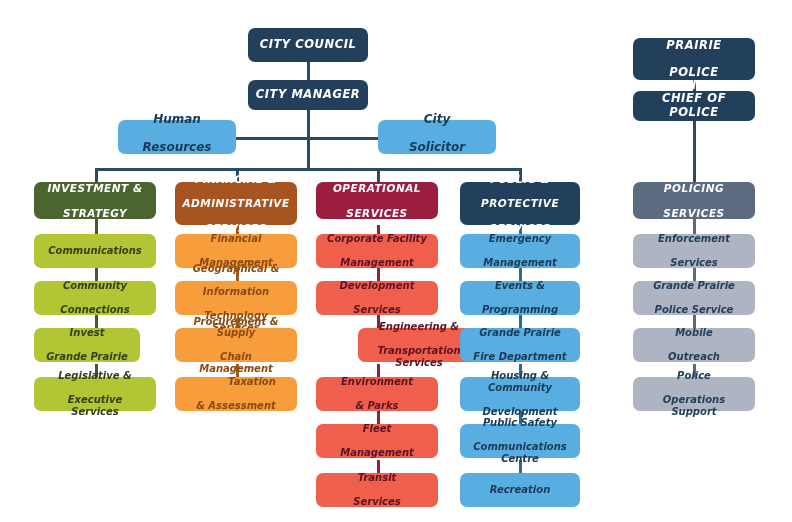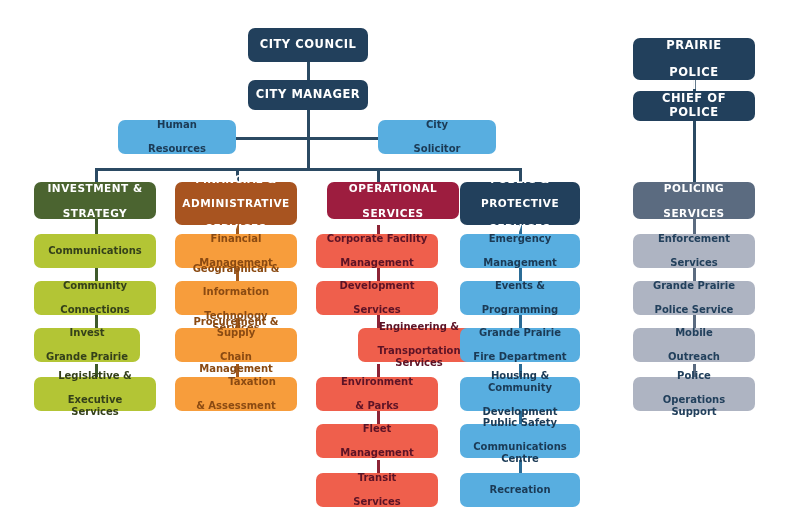--- a/index.html
+++ b/index.html
@@ -25,33 +25,34 @@
   .box{
     position:absolute;
     border-radius:7px;
     display:flex;
     align-items:center;
     justify-content:center;
     text-align:center;
     box-sizing:border-box;
     line-height:1.18;
     z-index:3;
+    font-style:italic;
   }
   .box span{display:block;padding:0 5px;}
 
   
   .navy{
     background:#22405c;color:#ffffff;
     font-weight:bold;font-size:11.5px;letter-spacing:.55px;
     text-transform:uppercase;
   }
   
   .staff{
     background:#58aee0;color:#1b3a55;
-    font-weight:bold;font-size:10px;
+    font-weight:bold;font-size:12px;align-items:flex-end;
   }
   
   .hd{
     color:#ffffff;font-weight:bold;font-size:10.5px;
     letter-spacing:.5px;text-transform:uppercase;
   }
   .hd-green{background:#4b6430;}
   .hd-orange{background:#a85420;}
   .hd-red{background:#9d1d3f;}
   .hd-navy{background:#22405c;}
@@ -174,21 +175,21 @@
       </div>
       <div class="box ch c-orange" style="left: 175px; top: 281px; width: 122px; height: 34px;">
         <span><span>Geographical &amp;</span><br><span>Information</span><br><span>Technology Services</span></span>
       </div>
       <div class="box ch c-orange" style="left: 175px; top: 328px; width: 122px; height: 34px;">
         <span><span>Procurement &amp; Supply</span><br><span>Chain Management</span></span>
       </div>
       <div class="box ch c-orange" style="left: 175px; top: 377px; width: 122px; height: 34px; text-align: right;">
         <span><span>Taxation</span><br><span>&amp; Assessment</span></span>
       </div>
-      <div class="box hd hd-red" style="left: 316px; top: 182px; width: 132px; height: 37px; margin-left: 11px;">
+      <div class="box hd hd-red" style="left: 316px; top: 182px; width: 122px; height: 37px;">
         <span><span>OPERATIONAL</span><br><span>SERVICES</span></span>
       </div>
       <div class="box ch c-red" style="left: 316px; top: 234px; width: 122px; height: 34px;">
         <span><span>Corporate Facility</span><br><span>Management</span></span>
       </div>
       <div class="box ch c-red" style="left: 316px; top: 281px; width: 122px; height: 34px;">
         <span><span>Development</span><br><span>Services</span></span>
       </div>
       <div class="box ch c-red" style="left: 316px; top: 328px; width: 122px; height: 34px; margin-left: 42px;">
         <span><span>Engineering &amp;</span><br><span>Transportation Services</span></span>

